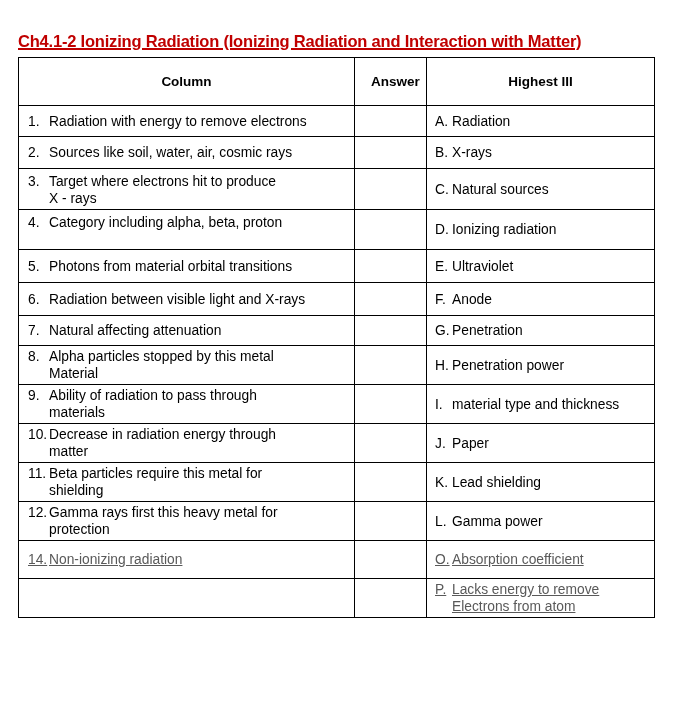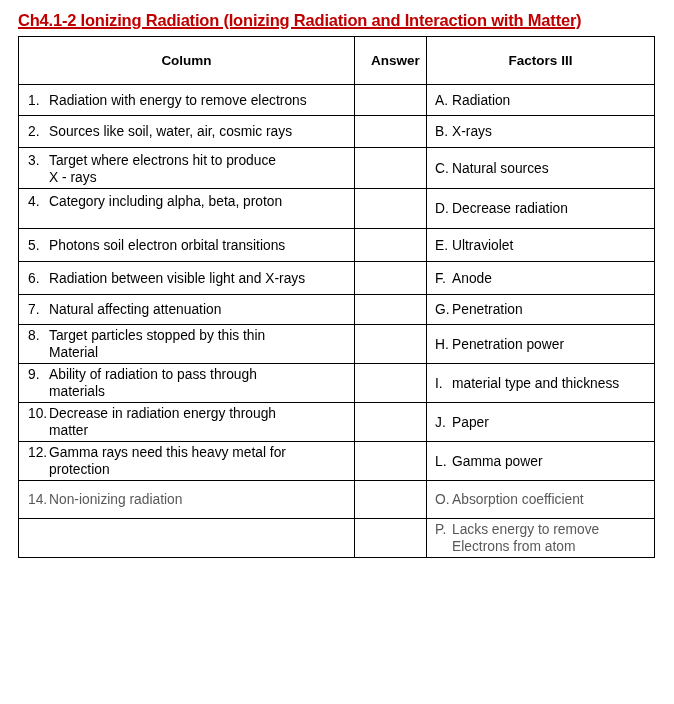--- a/index.html
+++ b/index.html
@@ -7,21 +7,21 @@
     width: 674px; height: 704px; overflow: hidden;
     font-family: "Liberation Sans", sans-serif; color: #000;
   }
   .page { padding: 10px 17px 0 18px; box-sizing: border-box; }
 
   .title {
     color: var(--title-red, #C00000);
     font-size: 16.5px; font-weight: bold;
     text-decoration: underline;
     text-decoration-thickness: 1.5px;
-    margin: 1px 0 6px 0; letter-spacing: -0.2px;
+    margin: 22px 0 6px 0; letter-spacing: -0.2px;
     white-space: nowrap;
   }
   .instructions {
     font-size: 14.8px; line-height: 26px;
     margin: 0 0 10px 0; width: 633px;
   }
 
   table.match-table {
     border-collapse: collapse; width: 636px; table-layout: fixed;
   }
@@ -56,39 +56,39 @@
   td.col3 { padding: 2px 4px 2px 8px; font-size: 13.8px; line-height: 17px; }
 
   tbody tr:nth-child(3) td.col1,
   tbody tr:nth-child(4) td.col1 { vertical-align: top; padding-top: 4px; }
 
   .qwrap { display: flex; align-items: flex-start; }
   .qnum { flex: 0 0 auto; min-width: 21px; white-space: pre; }
   .lnum { flex: 0 0 auto; min-width: 17px; white-space: pre; }
   .qtext { white-space: pre-line; }
 
-  tr.muted td { color: var(--muted-gray, #595959); }
+  tr.muted td { color: var(--muted-gray, #595959); text-decoration: underline; }
 </style>
 </head>
 <body>
 
 <div class="page">
   <h1 class="title">Ch4.1-2 Ionizing Radiation (Ionizing Radiation and Interaction with Matter)</h1>
 
   <table class="match-table">
     <colgroup>
         <col class="c1">
         <col class="c2">
         <col class="c3">
       </colgroup>
     <thead>
       <tr>
         <th>Column</th>
         <th>Answer</th>
-        <th>Factors III</th>
+        <th>Highest III</th>
       </tr>
     </thead>
     <tbody id="rows">
         <tr>
     <td class="col1">
       <div class="qwrap">
         <span class="qnum">1.</span>
         <span class="qtext">Radiation with energy to remove electrons</span>
       </div>
     </td>
@@ -135,29 +135,29 @@
     <td class="col1">
       <div class="qwrap">
         <span class="qnum">4.</span>
         <span class="qtext">Category including alpha, beta, proton</span>
       </div>
     </td>
     <td class="col2"></td>
     <td class="col3">
       <div class="qwrap">
         <span class="lnum">D.</span>
-        <span class="qtext">Decrease radiation</span>
+        <span class="qtext">Ionizing radiation</span>
       </div>
     </td>
   </tr>
         <tr>
     <td class="col1">
       <div class="qwrap">
         <span class="qnum">5.</span>
-        <span class="qtext">Photons soil electron orbital transitions</span>
+        <span class="qtext">Photons from material orbital transitions</span>
       </div>
     </td>
     <td class="col2"></td>
     <td class="col3">
       <div class="qwrap">
         <span class="lnum">E.</span>
         <span class="qtext">Ultraviolet</span>
       </div>
     </td>
   </tr>
@@ -188,21 +188,21 @@
       <div class="qwrap">
         <span class="lnum">G.</span>
         <span class="qtext">Penetration</span>
       </div>
     </td>
   </tr>
         <tr>
     <td class="col1">
       <div class="qwrap">
         <span class="qnum">8.</span>
-        <span class="qtext">Target particles stopped by this thin
+        <span class="qtext">Alpha particles stopped by this metal
 Material</span>
       </div>
     </td>
     <td class="col2"></td>
     <td class="col3">
       <div class="qwrap">
         <span class="lnum">H.</span>
         <span class="qtext">Penetration power</span>
       </div>
     </td>
@@ -235,22 +235,38 @@
     <td class="col3">
       <div class="qwrap">
         <span class="lnum">J.</span>
         <span class="qtext">Paper</span>
       </div>
     </td>
   </tr>
         <tr>
     <td class="col1">
       <div class="qwrap">
+        <span class="qnum">11.</span>
+        <span class="qtext">Beta particles require this metal for
+shielding</span>
+      </div>
+    </td>
+    <td class="col2"></td>
+    <td class="col3">
+      <div class="qwrap">
+        <span class="lnum">K.</span>
+        <span class="qtext">Lead shielding</span>
+      </div>
+    </td>
+  </tr>
+        <tr>
+    <td class="col1">
+      <div class="qwrap">
         <span class="qnum">12.</span>
-        <span class="qtext">Gamma rays need this heavy metal for
+        <span class="qtext">Gamma rays first this heavy metal for
 protection</span>
       </div>
     </td>
     <td class="col2"></td>
     <td class="col3">
       <div class="qwrap">
         <span class="lnum">L.</span>
         <span class="qtext">Gamma power</span>
       </div>
     </td>

